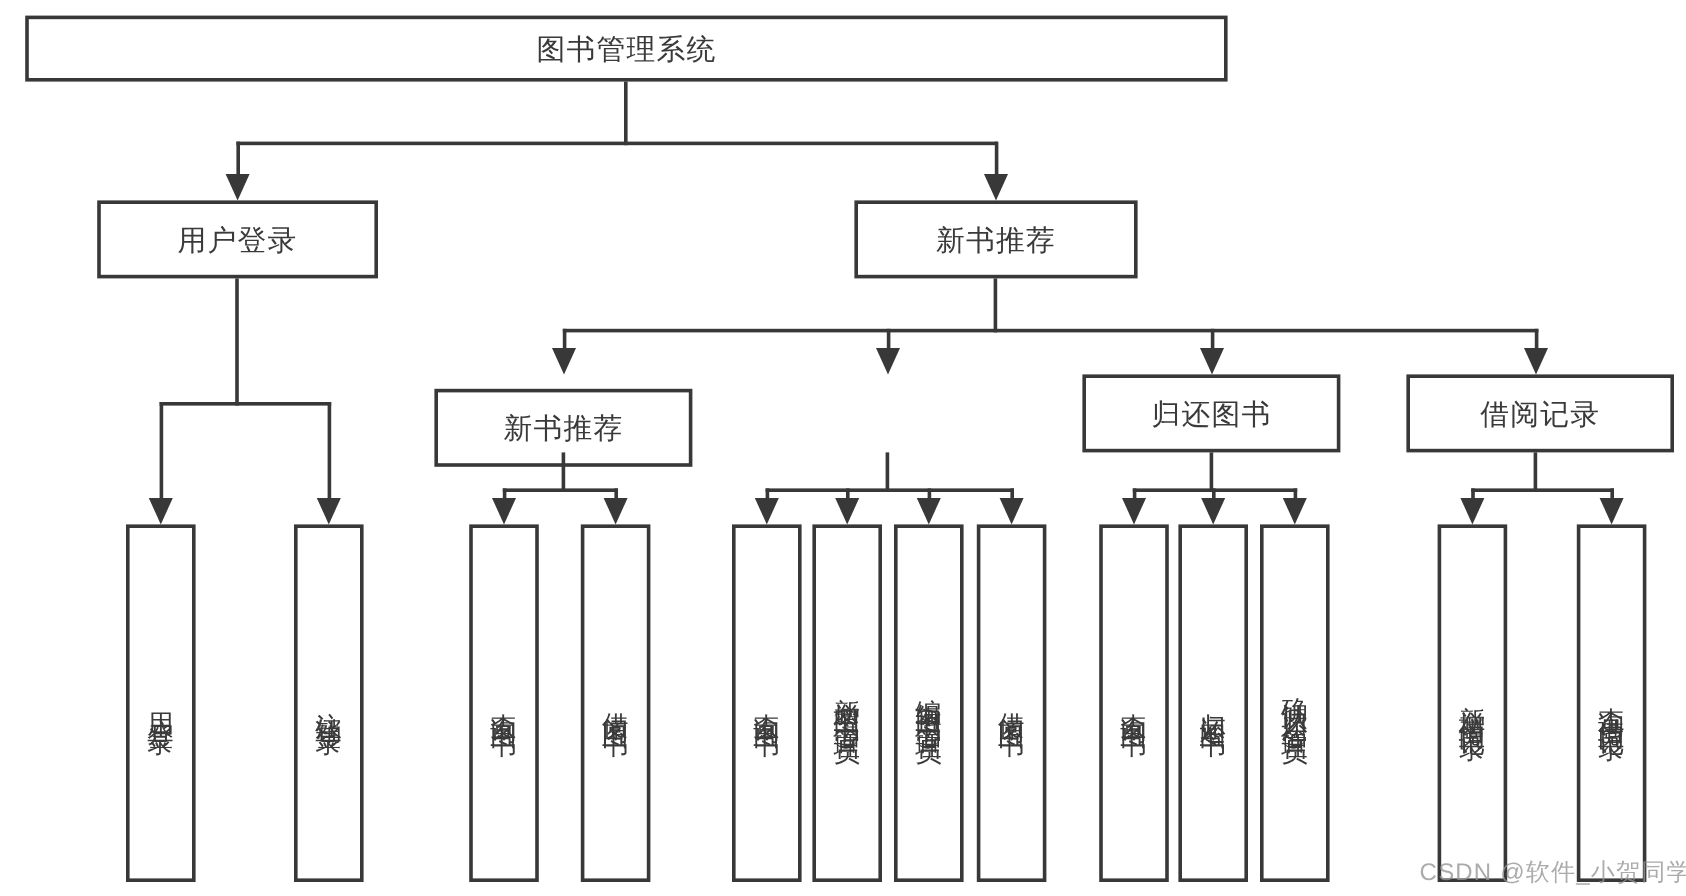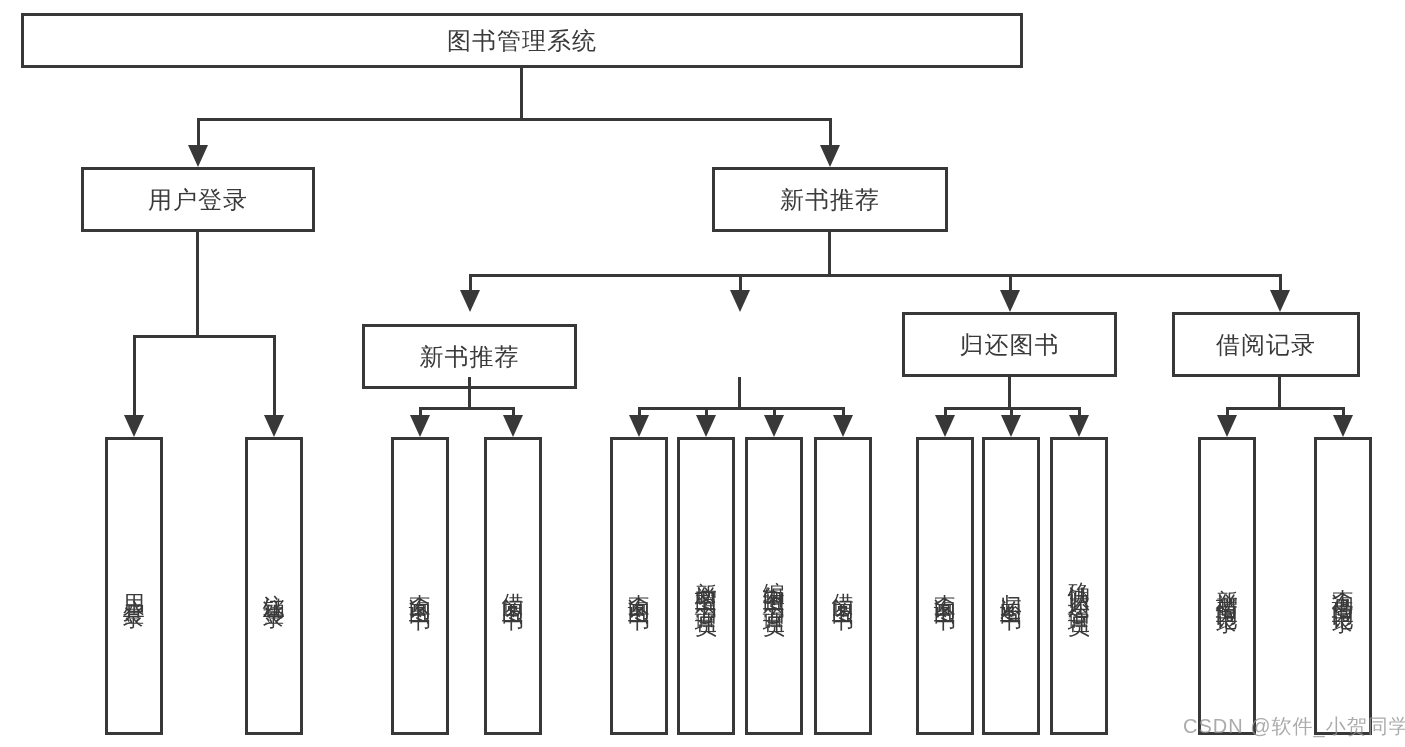--- a/index.html
+++ b/index.html
@@ -80,21 +80,21 @@
   <div class="box h" style="left:712px;top:167px;width:236px;height:65px">
     <span class="lbl">新书推荐</span>
   </div>
 
   <div class="box h" style="left:362px;top:324px;width:215px;height:65px">
     <span class="lbl">新书推荐</span>
   </div>
   <div class="box h" style="left:902px;top:312px;width:215px;height:65px">
     <span class="lbl">归还图书</span>
   </div>
-  <div class="box h" style="left:1172px;top:312px;width:188px;height:65px">
+  <div class="box h" style="left:1172px;top:312px;width:223px;height:65px">
     <span class="lbl">借阅记录</span>
   </div>
 
   <div class="box v" style="left:105px;top:437px;width:58px;height:298px">
     <span class="vlbl">用户登录</span>
   </div>
   <div class="box v" style="left:245px;top:437px;width:58px;height:298px">
     <span class="vlbl">注销登录</span>
   </div>
 

